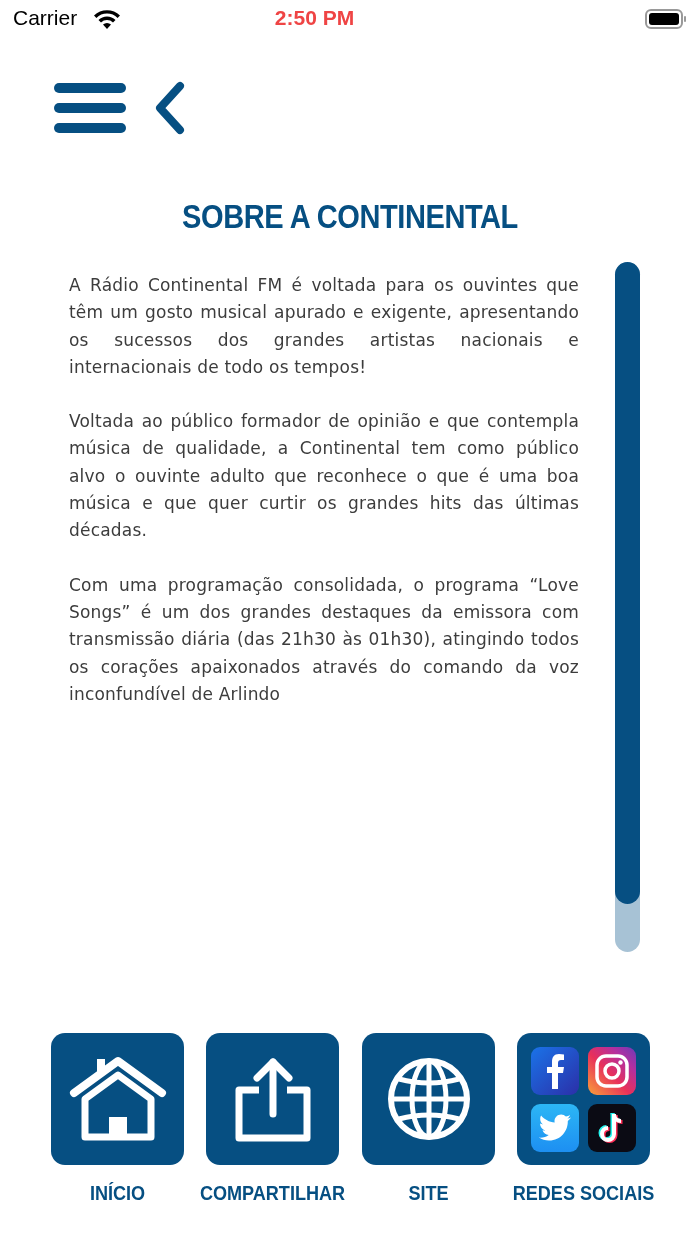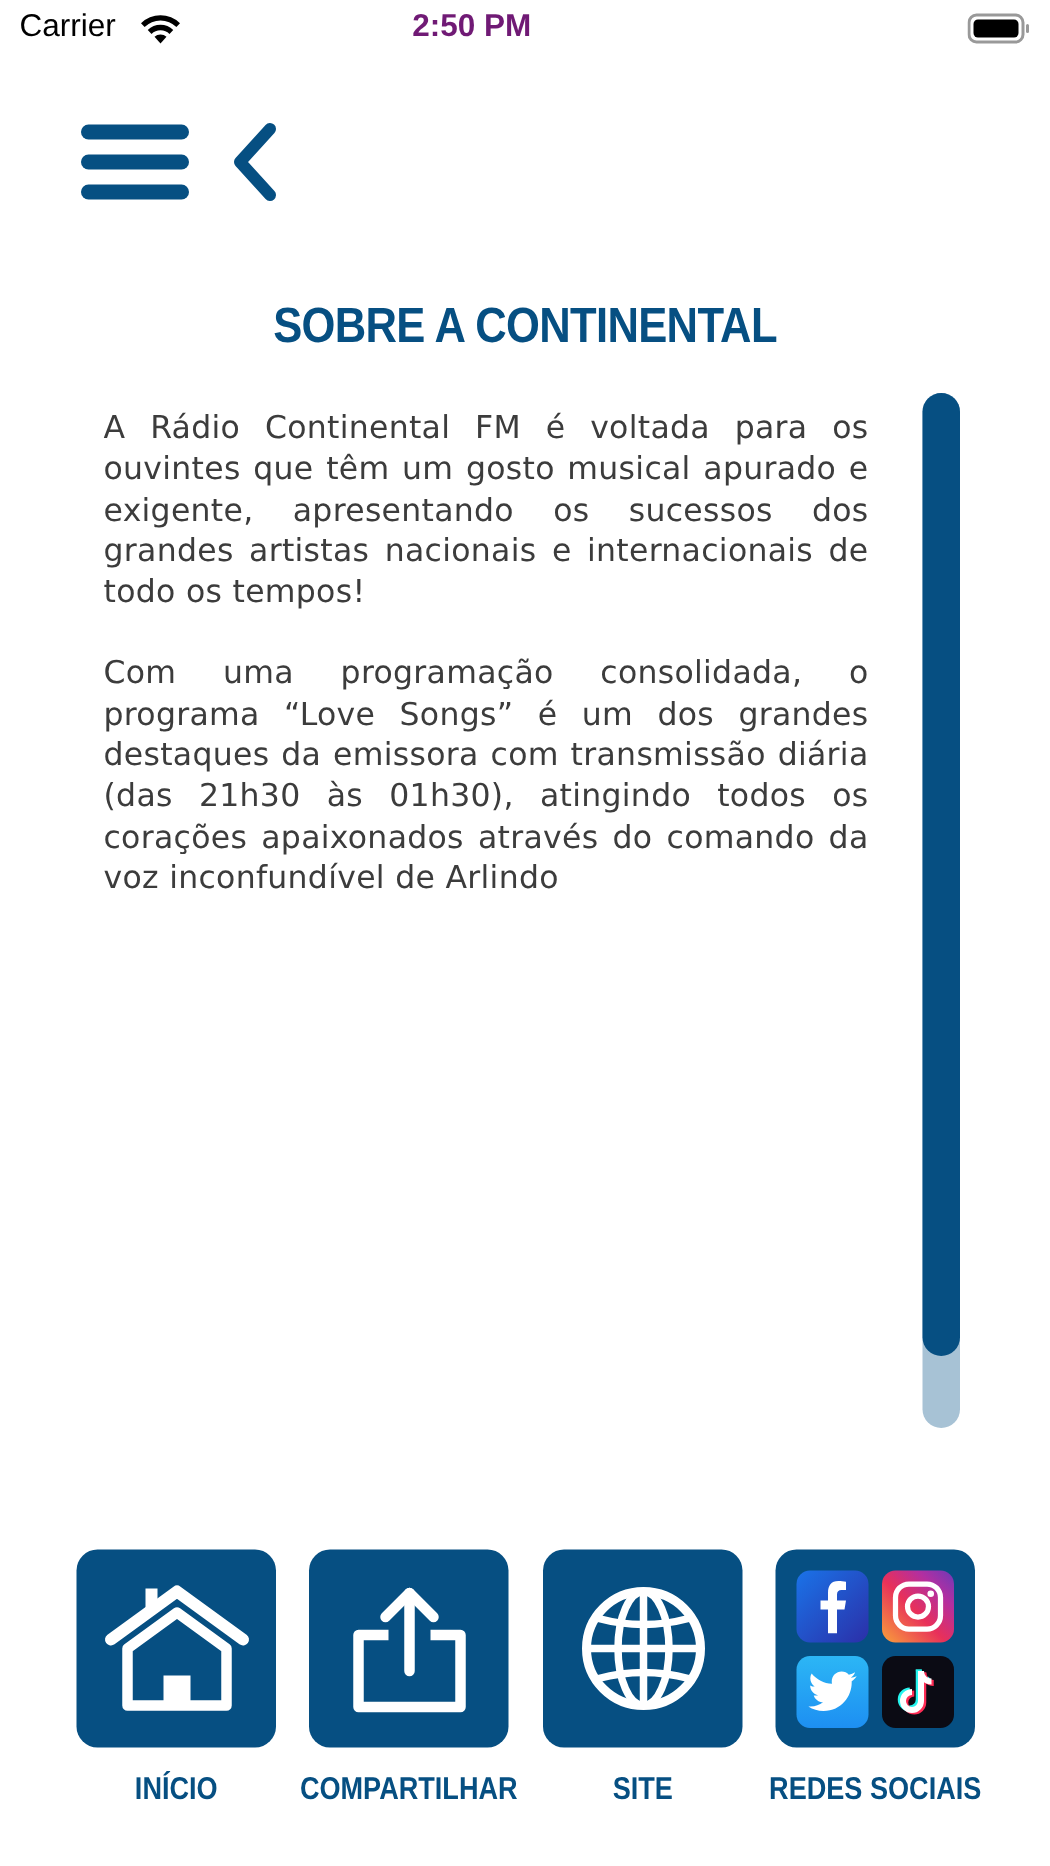--- a/index.html
+++ b/index.html
@@ -2,33 +2,33 @@
 <html><head>
 <meta charset="utf-8">
 <style>
   * { box-sizing: border-box; margin: 0; padding: 0; }
   html, body { width: 700px; height: 1244px; background: #ffffff; overflow: hidden; }
   body { position: relative; font-family: "Liberation Sans", sans-serif; }
 
   .status-bar { position: absolute; top: 0; left: 0; width: 629px; height: 40px; }
   .carrier { position: absolute; left: 13px; top: 6px; font-size: 21px; color: #000; font-family: "Liberation Sans", sans-serif; }
   .wifi { position: absolute; left: 92px; top: 8px; width: 30px; height: 22px; }
-  .clock { position: absolute; left: 0; right: 0; top: 6px; text-align: center; font-size: 21px; font-weight: bold; color: #701a75; }
+  .clock { position: absolute; left: 0; right: 0; top: 6px; text-align: center; font-size: 21px; font-weight: bold; color: #ef4444; }
   .battery { position: absolute; left: 645px; top: 8px; width: 42px; height: 22px; }
 
   .nav { position: absolute; top: 78px; left: 50px; height: 60px; width: 150px; }
   .menu-btn { position: absolute; left: 3px; top: 2px; width: 74px; height: 56px; cursor: pointer; }
   .back-btn { position: absolute; left: 100px; top: 2px; width: 40px; height: 56px; cursor: pointer; }
 
   .title { position: absolute; top: 198px; left: 0; width: 700px; text-align: center;
            font-family: "Liberation Sans", sans-serif; font-weight: bold; font-size: 33px;
            color: #064f82; letter-spacing: -0.5px; transform: scaleX(0.88); }
 
   .content { position: absolute; left: 69px; top: 272px; width: 510px; height: 684px; overflow: hidden; }
-  .content p { font-family: "DejaVu Sans", sans-serif; font-size: 21px; line-height: 27.3px;
+  .content p { font-family: "DejaVu Sans", sans-serif; font-size: 17px; line-height: 27.3px;
                color: #3c3c3c; text-align: justify; margin-bottom: 27px; letter-spacing: 0.2px; }
 
   .scroll-track { position: absolute; left: 615px; top: 262px; width: 25px; height: 690px;
                   background: #a7c2d5; border-radius: 13px; }
   .scroll-thumb { position: absolute; left: 0; top: 0; width: 25px; height: 642px;
                   background: #064f82; border-radius: 13px; cursor: pointer; }
 
   .bottom { position: absolute; top: 1033px; left: 0; width: 700px; }
   .tile { position: absolute; top: 0; width: 133px; height: 132px; background: #064f82; border-radius: 14px;
           cursor: pointer; display: flex; align-items: center; justify-content: center; }
@@ -67,20 +67,21 @@
   </svg>
   <svg class="back-btn" viewBox="0 0 40 56">
     <polyline points="30,6 10,28 30,50" fill="none" stroke="#064f82" stroke-width="8" stroke-linecap="round" stroke-linejoin="round"></polyline>
   </svg>
 </div>
 
 <h1 class="title">SOBRE A CONTINENTAL</h1>
 
 <div class="content">
   <p>A Rádio Continental FM é voltada para os ouvintes que têm um gosto musical apurado e exigente, apresentando os sucessos dos grandes artistas nacionais e internacionais de todo os tempos!</p>
+  <p>Voltada ao público formador de opinião e que contempla música de qualidade, a Continental tem como público alvo o ouvinte adulto que reconhece o que é uma boa música e que quer curtir os grandes hits das últimas décadas.</p>
   <p>Com uma programação consolidada, o programa “Love Songs” é um dos grandes destaques da emissora com transmissão diária (das 21h30 às 01h30), atingindo todos os corações apaixonados através do comando da voz inconfundível de Arlindo</p>
 </div>
 
 <div class="scroll-track">
   <div class="scroll-thumb"></div>
 </div>
 
 <div class="bottom">
 
   <div class="tile" style="left:51px;">

